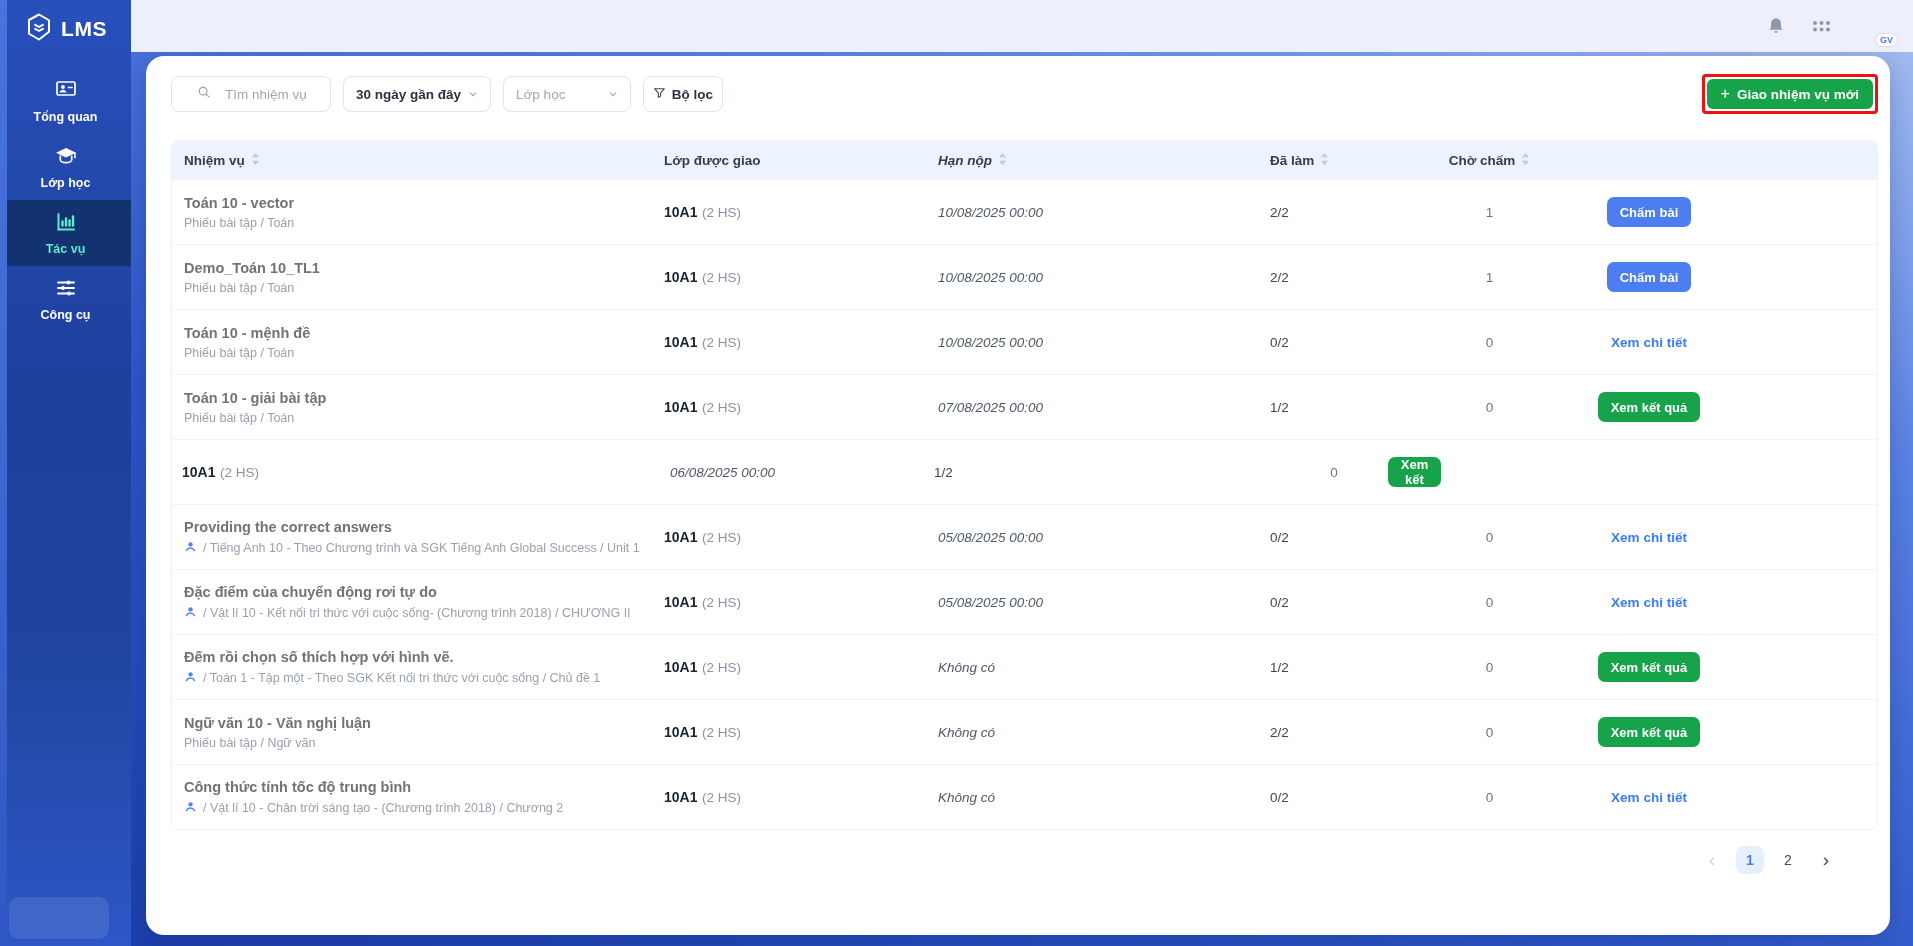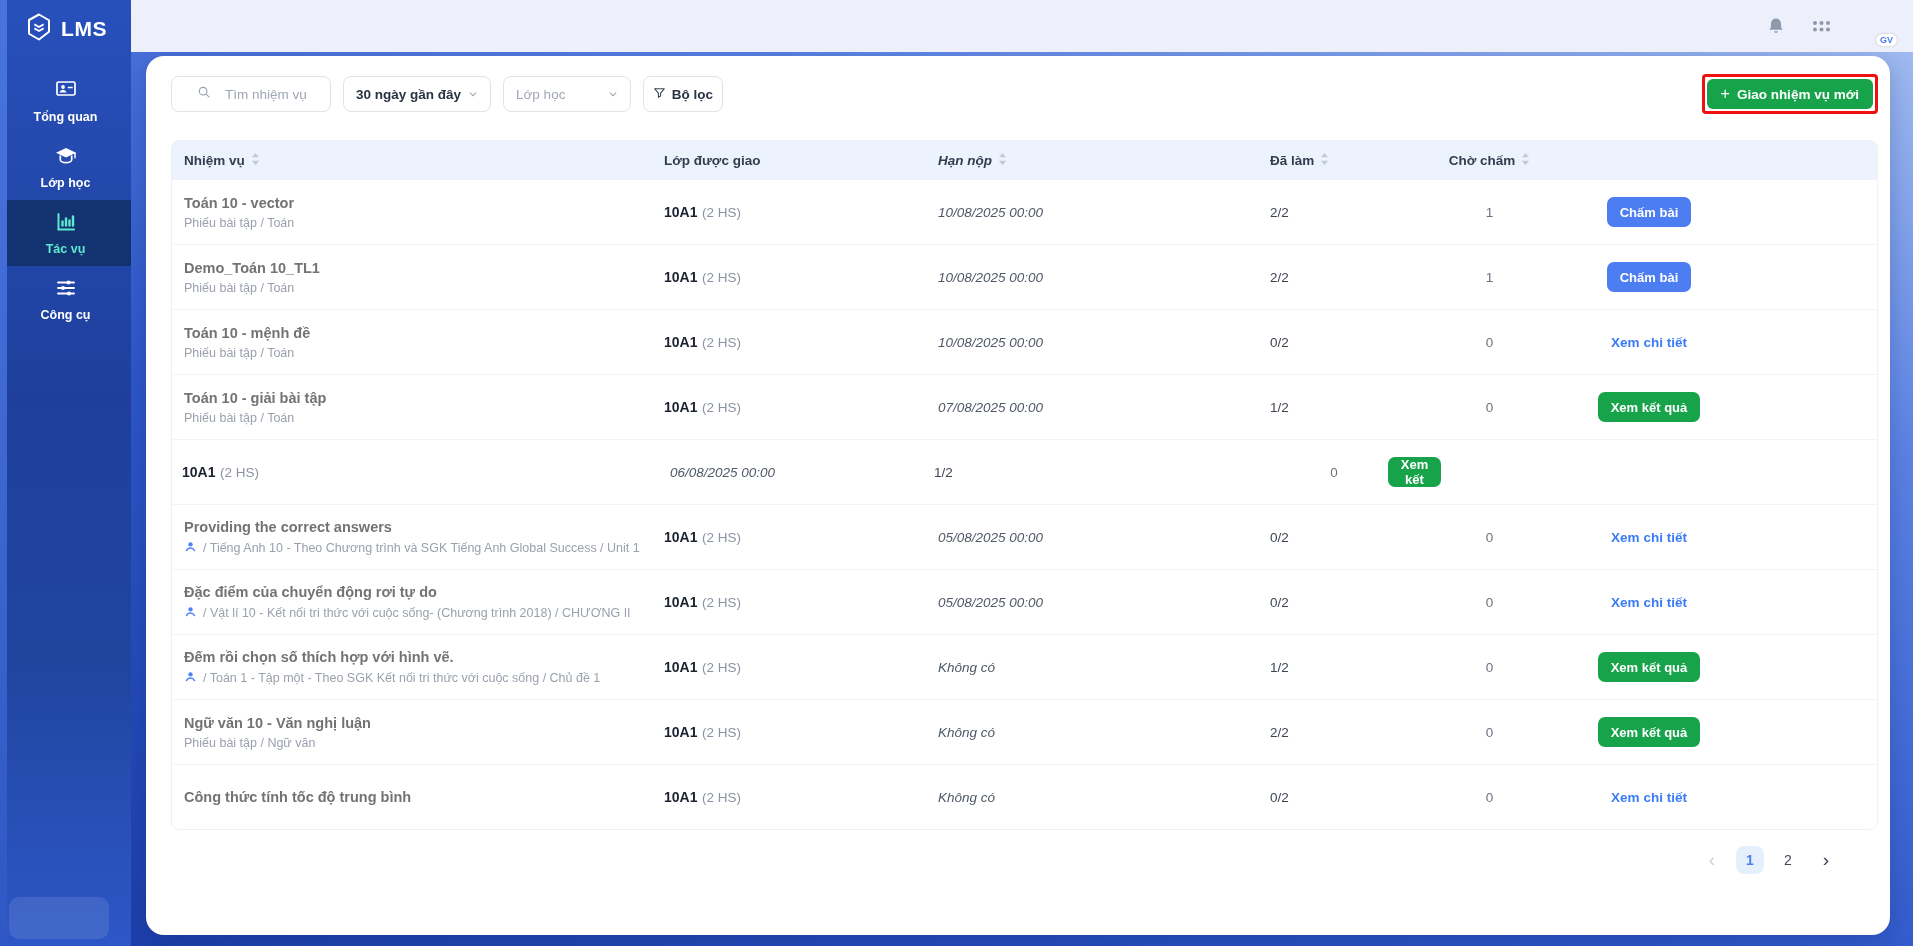--- a/index.html
+++ b/index.html
@@ -401,20 +401,27 @@
           <div class="c3 due-cell">Không có</div>
           <div class="c4 done-cell">2/2</div>
           <div class="c5 pending-cell">0</div>
           <div class="c6">
             <button class="btn btn-success">Xem kết quả</button>
           </div>
         </div>
         <div class="trow grid-cols">
           <div class="c1">
             <div class="task-title">Công thức tính tốc độ trung bình</div>
+            <div class="task-sub">
+              <span><svg width="13" height="13" viewBox="0 0 24 24">
+                  <circle cx="12" cy="8" r="4" fill="#4f84f6"></circle>
+                  <path d="M4.5 19.5c1.7-3.2 4.4-4.8 7.5-4.8s5.8 1.6 7.5 4.8" fill="none" stroke="#4f84f6" stroke-width="2.6" stroke-linecap="round"></path>
+                </svg></span>
+              <span>/ Vật lí 10 - Chân trời sáng tạo - (Chương trình 2018) / Chương 2</span>
+            </div>
           </div>
           <div class="c2"><span class="klass-name">10A1</span> <span class="klass-count">(2 HS)</span></div>
           <div class="c3 due-cell">Không có</div>
           <div class="c4 done-cell">0/2</div>
           <div class="c5 pending-cell">0</div>
           <div class="c6">
             <span class="action-link">Xem chi tiết</span>
           </div>
         </div>
       </div>

